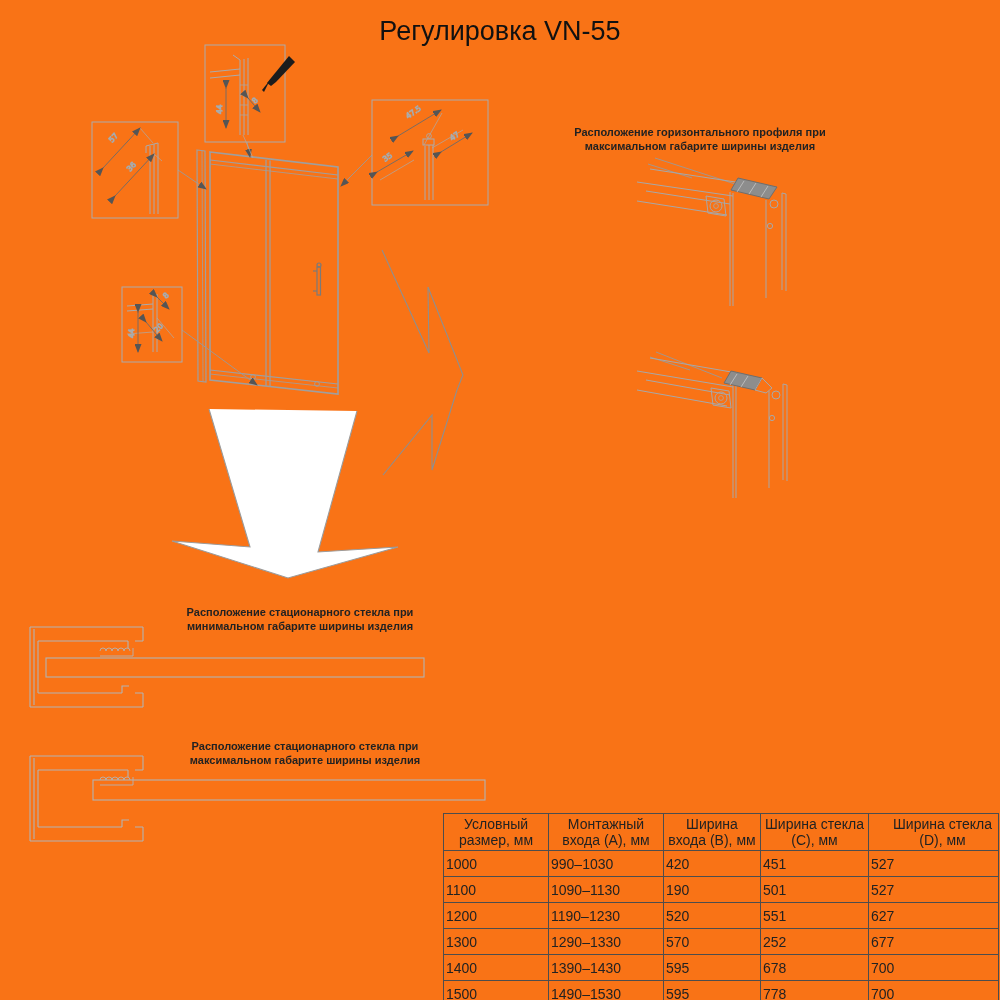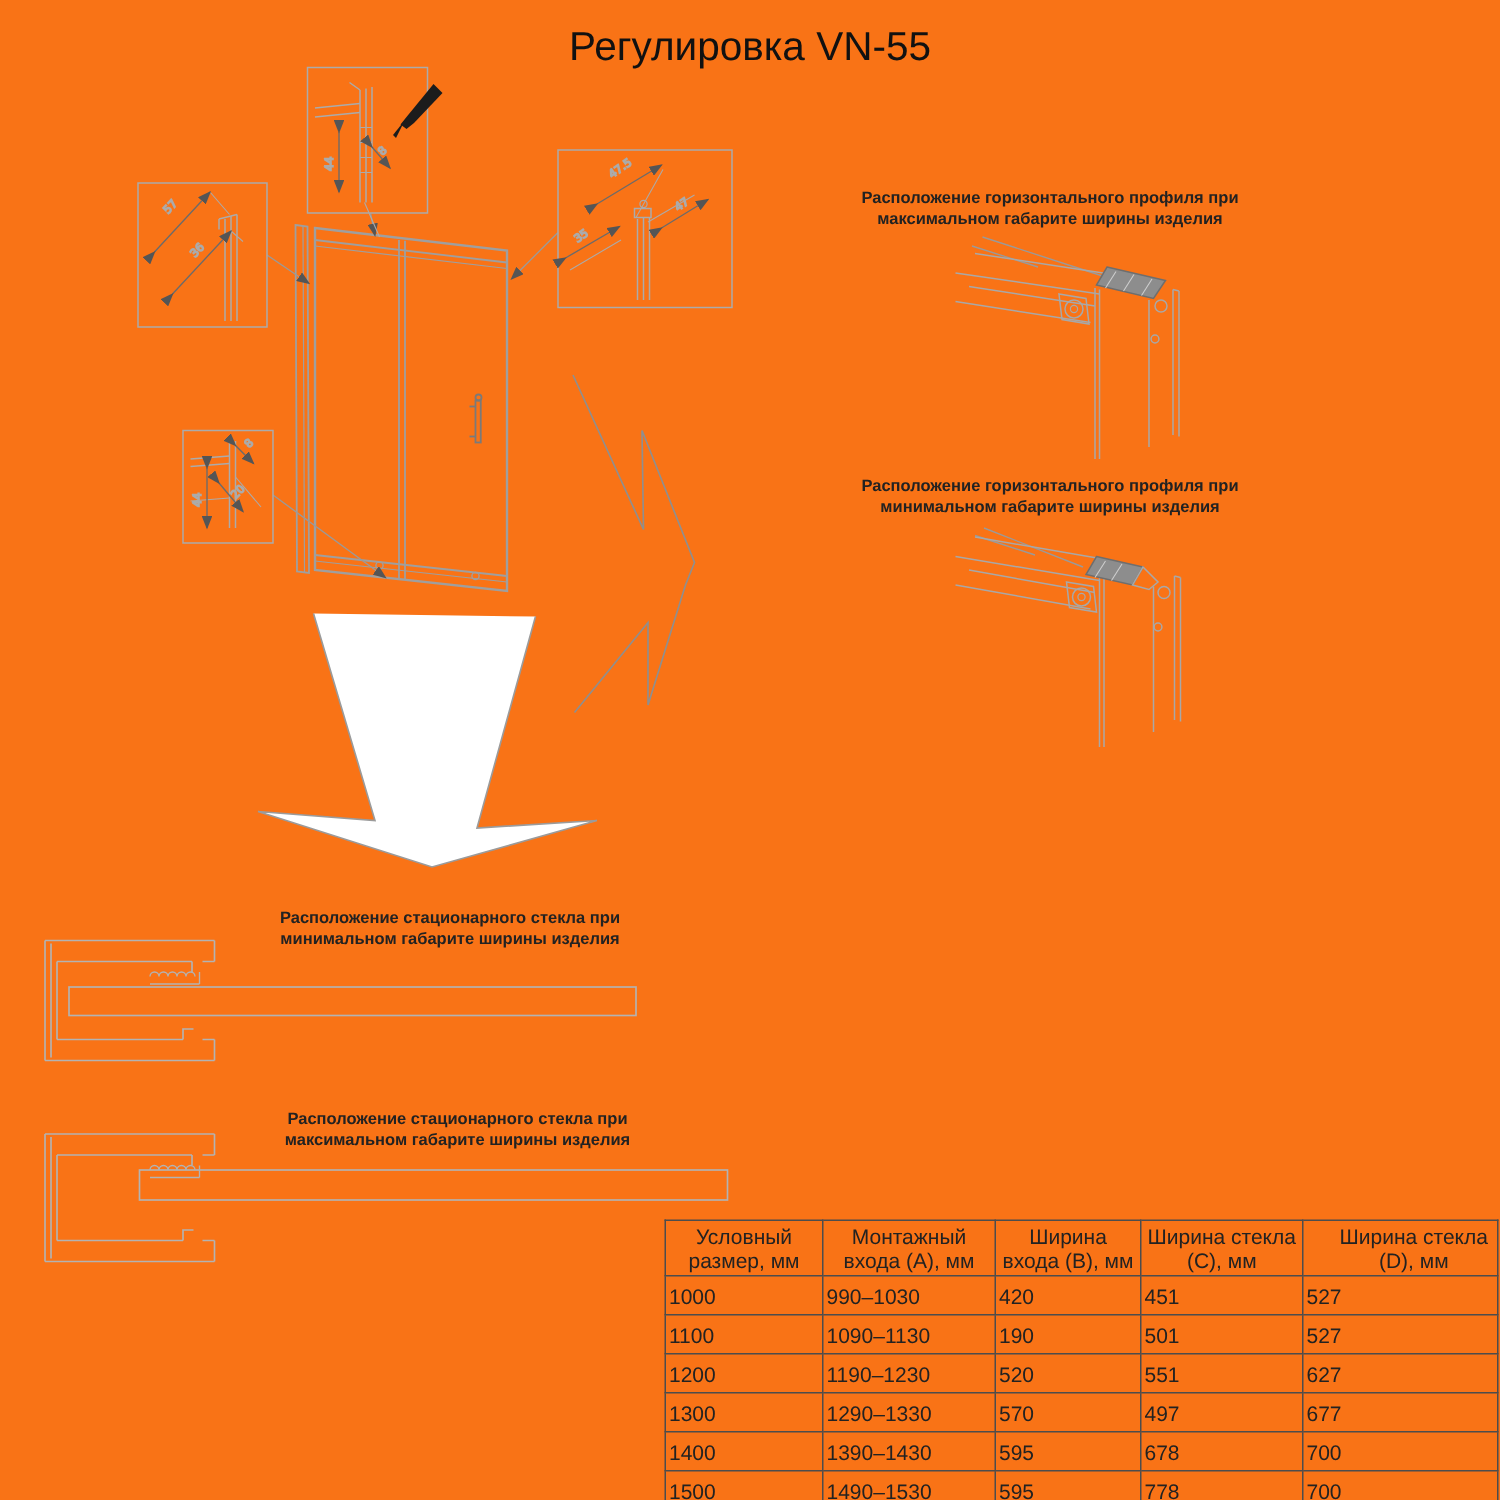--- a/index.html
+++ b/index.html
@@ -23,21 +23,20 @@
   svg text{font-family:"DejaVu Sans", sans-serif;fill:#1a1a1a;}
 </style>
 </head>
 <body>
 
 <div id="page">
 
   <div id="title">Регулировка VN-55</div>
 
   <div id="note-right-top" class="note">Расположение горизонтального профиля при максимальном габарите ширины изделия</div>
-  <div id="note-right-bottom" class="note">Расположение горизонтального профиля при минимальном габарите ширины изделия</div>
   <div id="note-left-top" class="note">Расположение стационарного стекла при минимальном габарите ширины изделия</div>
   <div id="note-left-bottom" class="note">Расположение стационарного стекла при максимальном габарите ширины изделия</div>
 
   <svg id="art" width="1000" height="1000" viewBox="0 0 1000 1000">
     <defs>
       <marker id="arw" markerWidth="9" markerHeight="7" refX="8" refY="3.5" orient="auto" markerUnits="userSpaceOnUse">
         <path d="M0,0 L9,3.5 L0,7 z" fill="#555"></path>
       </marker>
     </defs>
 
@@ -258,21 +257,21 @@
           <td>1200</td>
           <td>1190–1230</td>
           <td>520</td>
           <td>551</td>
           <td>627</td>
         </tr>
         <tr>
           <td>1300</td>
           <td>1290–1330</td>
           <td>570</td>
-          <td>497</td>
+          <td>252</td>
           <td>677</td>
         </tr>
         <tr>
           <td>1400</td>
           <td>1390–1430</td>
           <td>595</td>
           <td>678</td>
           <td>700</td>
         </tr>
         <tr>

